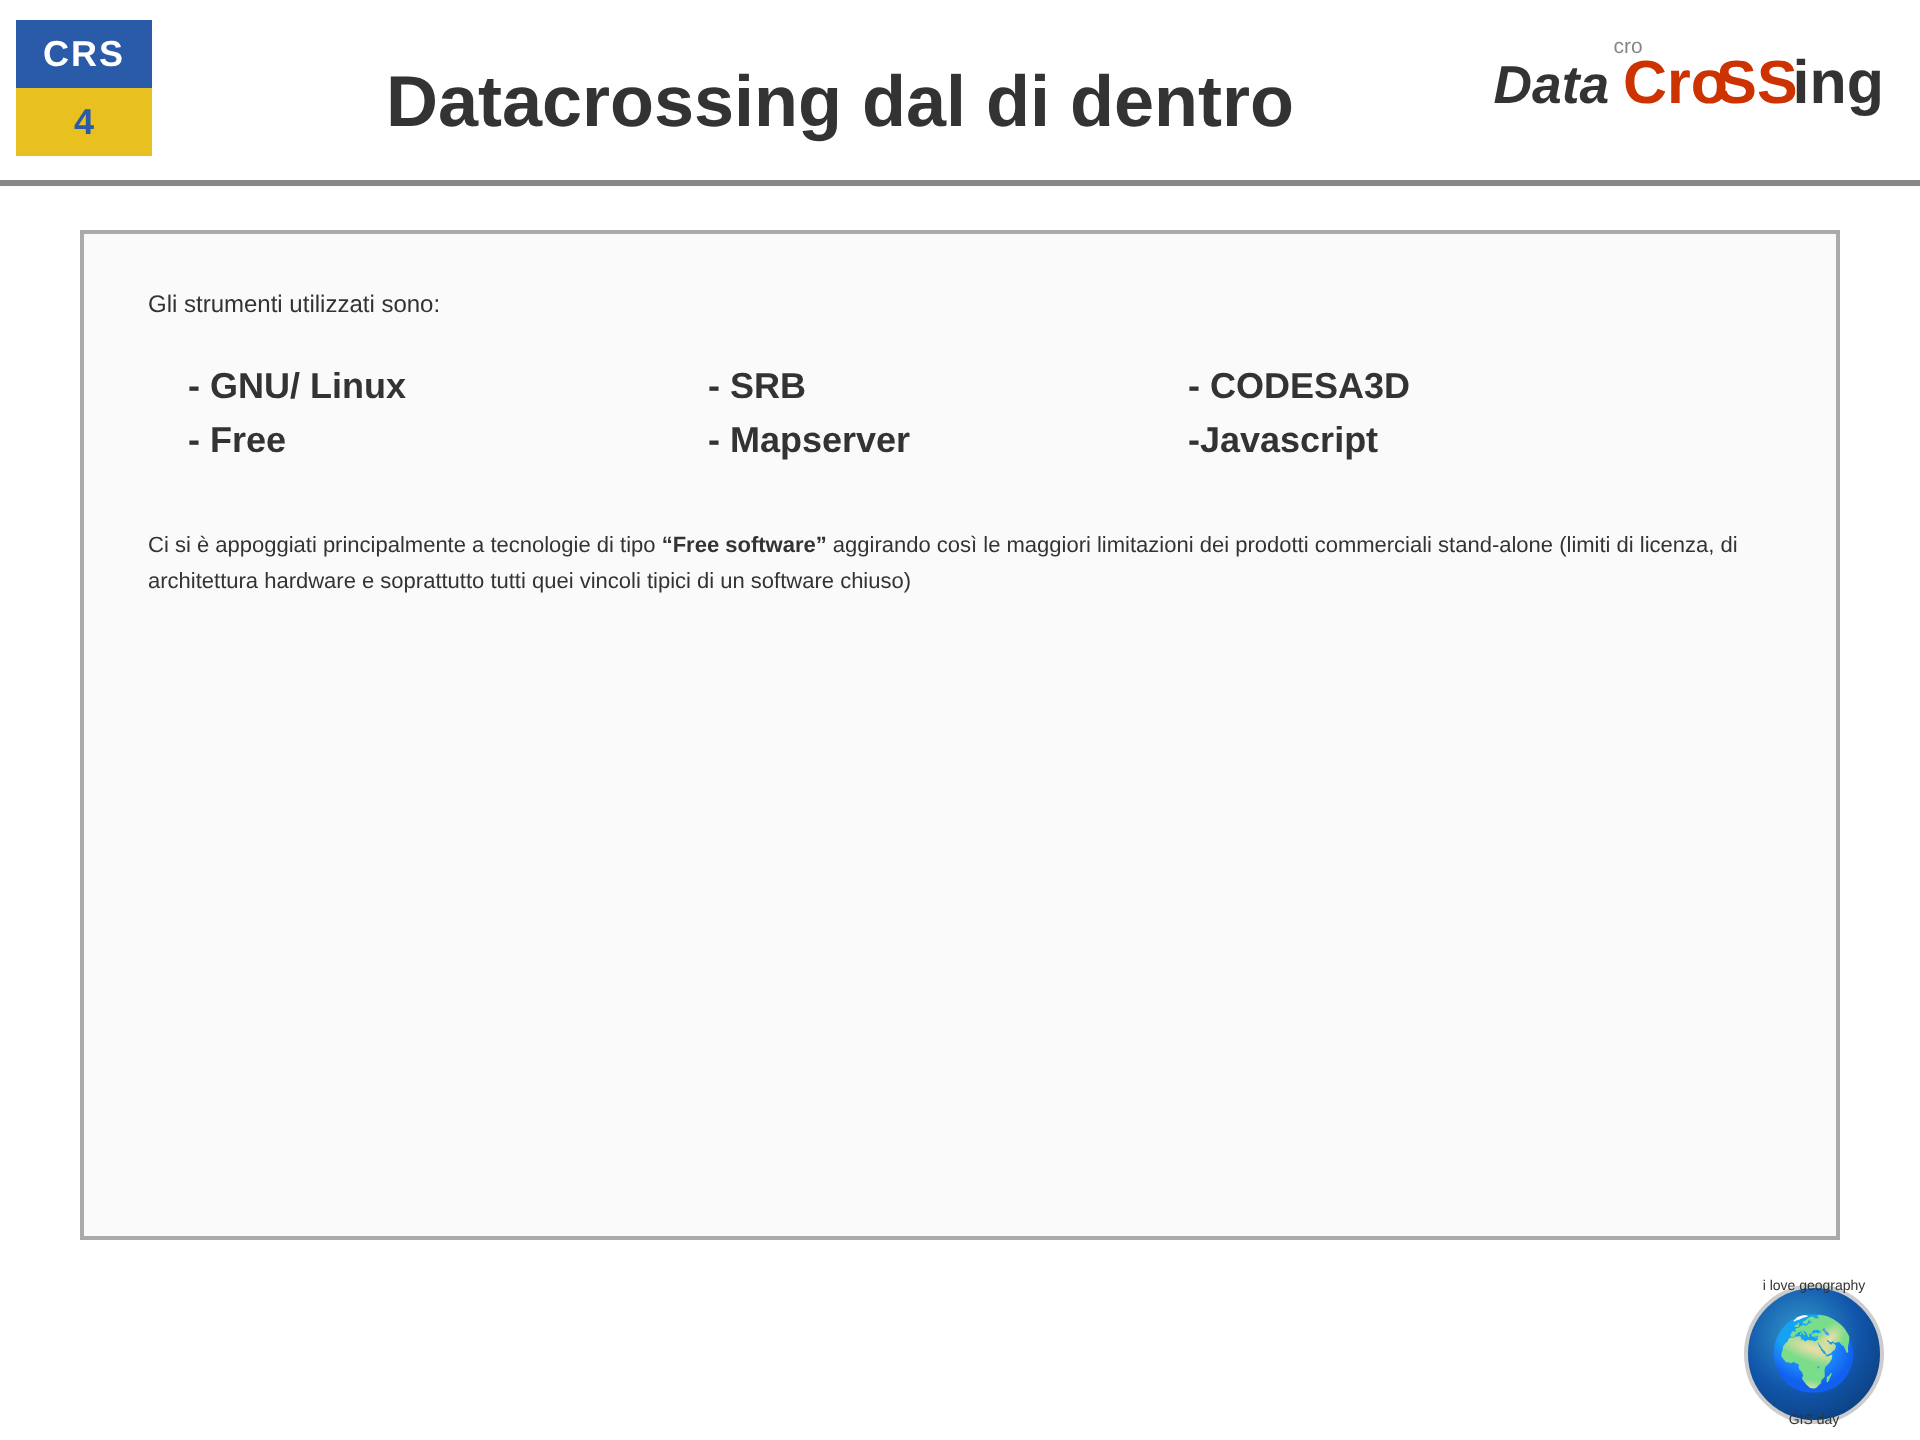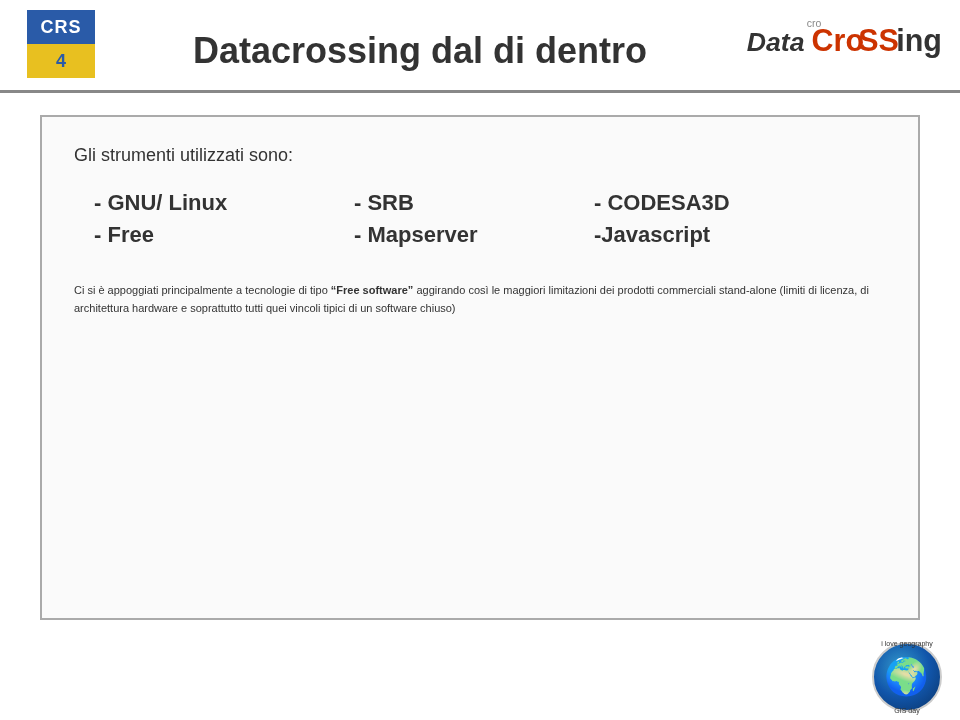--- a/index.html
+++ b/index.html
@@ -17,21 +17,21 @@
       width: 960px;
       height: 720px;
       background: #ffffff;
       position: relative;
     }
 
     
     .logo-crs4 {
       position: absolute;
       top: 10px;
-      left: 27px;
+      left: 8px;
       width: 68px;
       height: 56px;
     }
 
     .crs4-box {
       width: 68px;
       height: 68px;
       position: relative;
     }
 
@@ -100,36 +100,36 @@
       top: 115px;
       left: 40px;
       right: 40px;
       bottom: 100px;
       border: 2px solid #aaa;
       background: #fafafa;
       padding: 28px 32px;
     }
 
     .intro-text {
-      font-size: 18px;
+      font-size: 12px;
       color: #333;
       margin-bottom: 24px;
     }
 
     .tools-grid {
       display: grid;
       grid-template-columns: 260px 240px 200px;
       grid-template-rows: auto auto auto;
       row-gap: 6px;
       margin-bottom: 28px;
       margin-left: 20px;
     }
 
     .tool-item {
-      font-size: 22px;
+      font-size: 18px;
       font-weight: bold;
       color: #333;
     }
 
     .body-text {
       font-size: 11px;
       color: #333;
       line-height: 1.6;
     }
 

